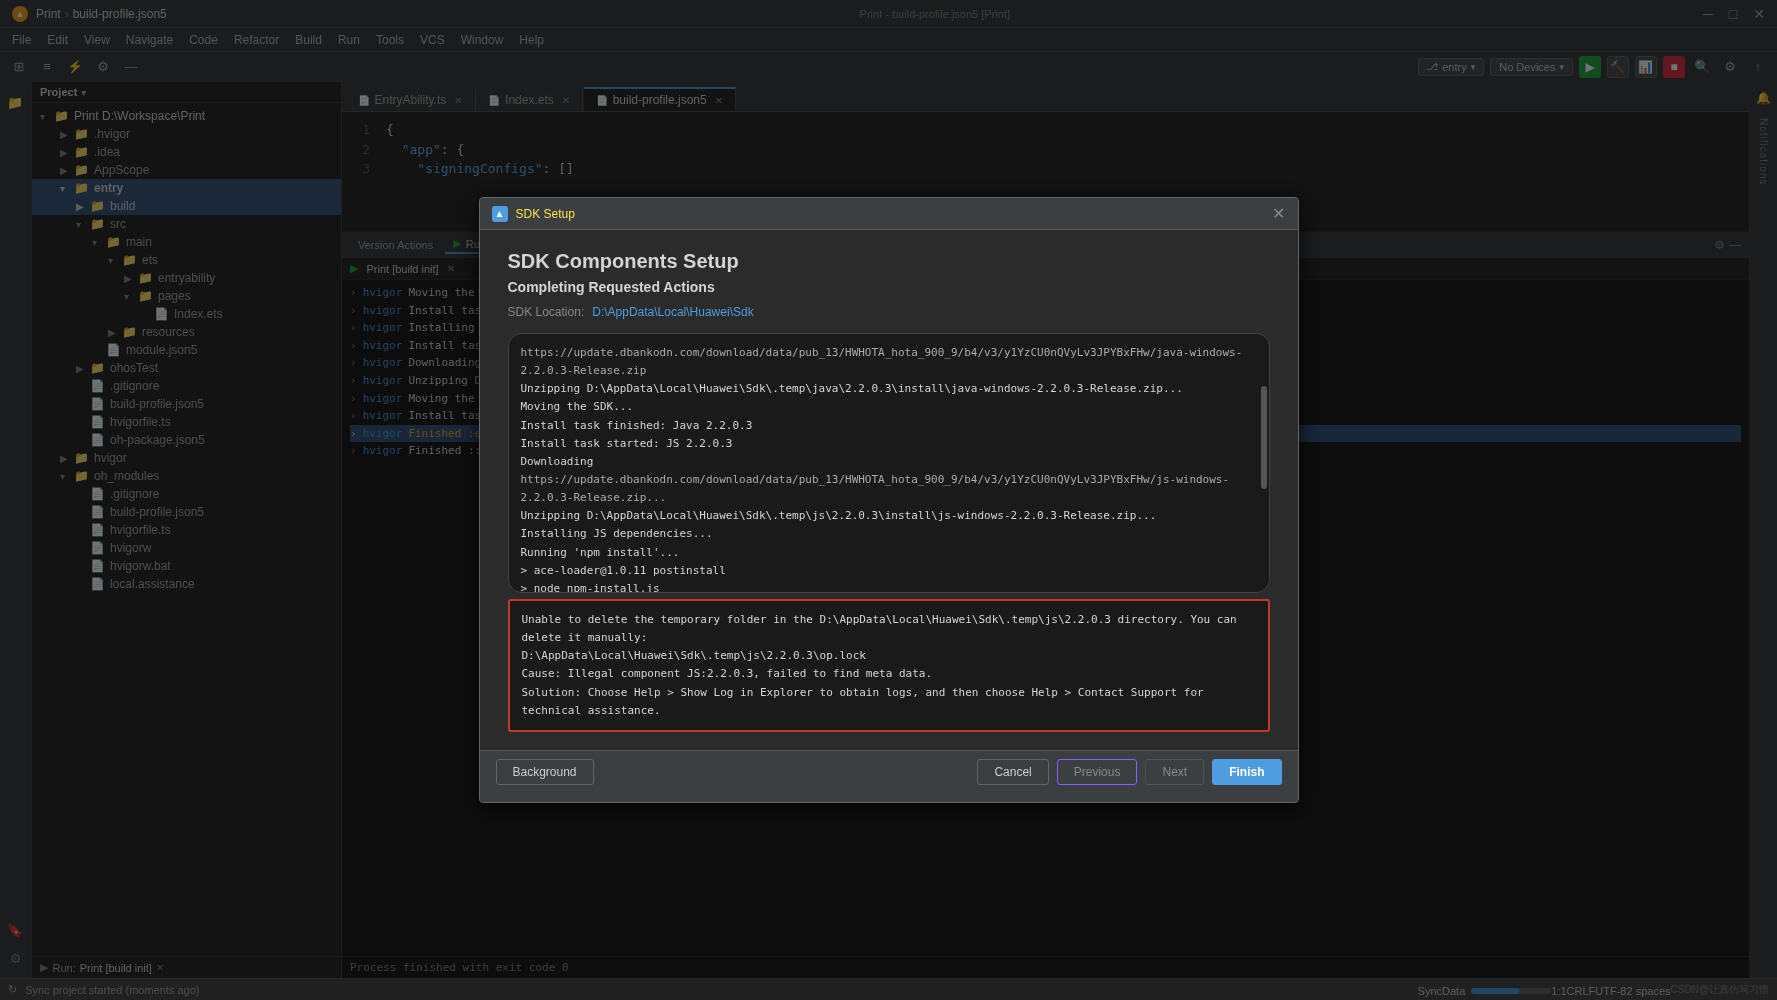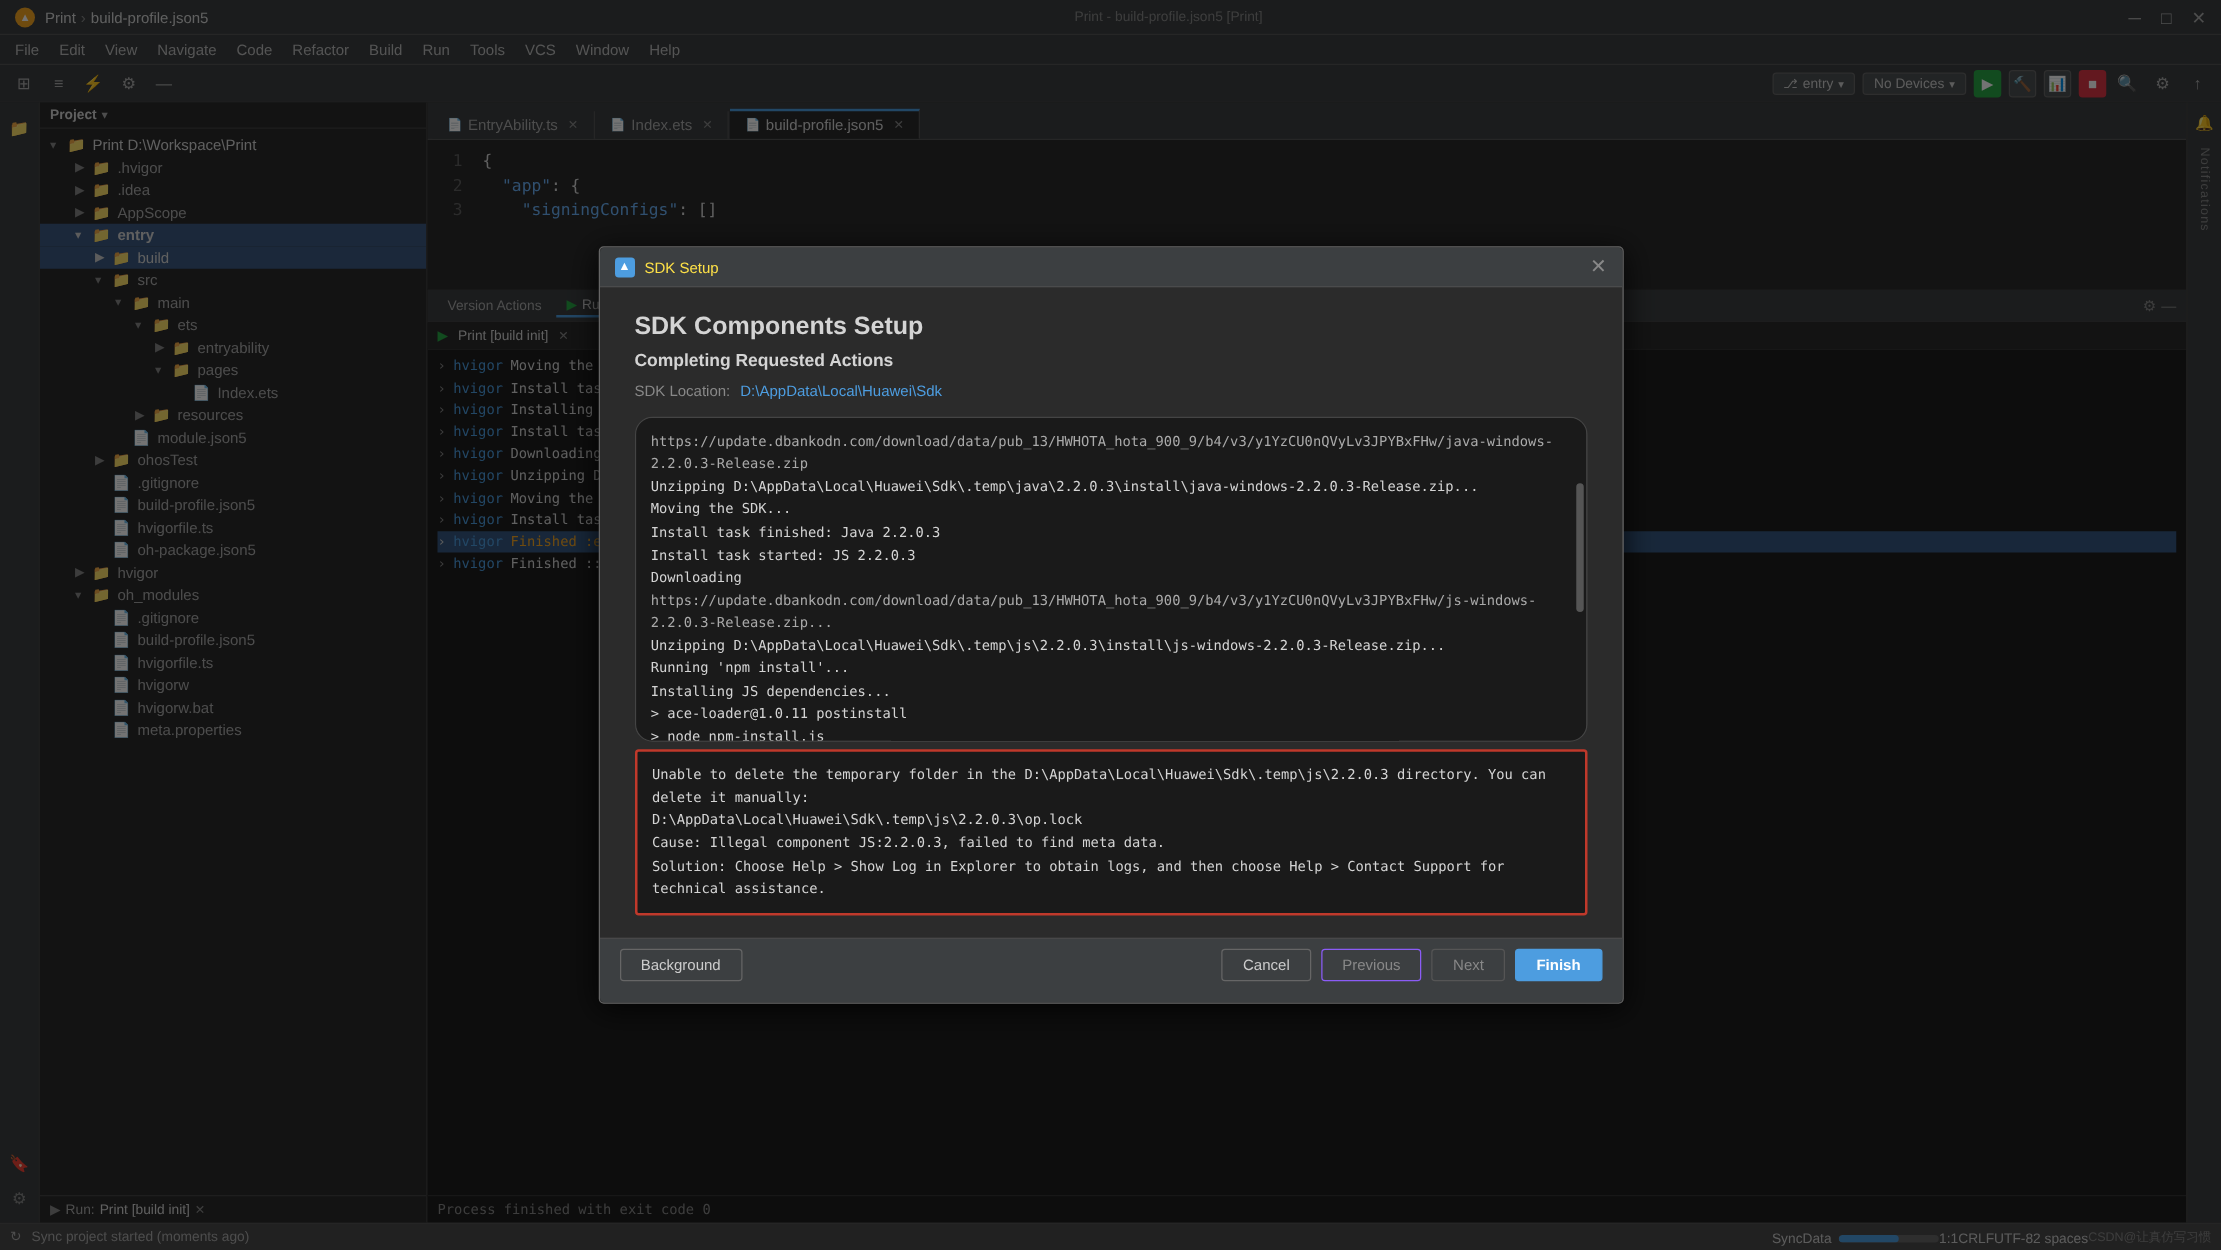--- a/index.html
+++ b/index.html
@@ -235,21 +235,21 @@
 
       <div style="padding:2px 8px 2px 44px;display:flex;align-items:center;gap:2px;font-size:12px;cursor:pointer;">
         <span style="width:12px;"></span>
         <span style="color:#aaa;margin-right:3px;">📄</span>
         <span style="color:#aaa;">hvigorw.bat</span>
       </div>
 
       <div style="padding:2px 8px 2px 44px;display:flex;align-items:center;gap:2px;font-size:12px;cursor:pointer;">
         <span style="width:12px;"></span>
         <span style="color:#aaa;margin-right:3px;">📄</span>
-        <span style="color:#aaa;">meta.properties</span>
+        <span style="color:#aaa;">local.assistance</span>
       </div>
     </div>
 
     <div style="border-top:1px solid #444;padding:4px 8px;font-size:11px;color:#888;">
       <div style="display:flex;align-items:center;gap:4px;">
         <span>▶</span>
         <span style="color:#aaa;">Run:</span>
         <span style="color:#d4d4d4;cursor:pointer;">Print [build init]</span>
         <span style="color:#888;cursor:pointer;font-size:10px;">✕</span>
       </div>
@@ -429,22 +429,22 @@
 
       <div style="background:#1a1a1a;border:1px solid #444;border-radius:14px;padding:10px 12px;font-family:'Consolas',monospace;font-size:11px;line-height:1.65;color:#d4d4d4;max-height:260px;overflow-y:auto;position:relative;">
         <span style="display:block;color:#aaa;">https://update.dbankodn.com/download/data/pub_13/HWHOTA_hota_900_9/b4/v3/y1YzCU0nQVyLv3JPYBxFHw/java-windows-2.2.0.3-Release.zip</span>
         <span style="display:block;">Unzipping D:\AppData\Local\Huawei\Sdk\.temp\java\2.2.0.3\install\java-windows-2.2.0.3-Release.zip...</span>
         <span style="display:block;">Moving the SDK...</span>
         <span style="display:block;">Install task finished: Java 2.2.0.3</span>
         <span style="display:block;">Install task started: JS 2.2.0.3</span>
         <span style="display:block;">Downloading</span>
         <span style="display:block;color:#aaa;">https://update.dbankodn.com/download/data/pub_13/HWHOTA_hota_900_9/b4/v3/y1YzCU0nQVyLv3JPYBxFHw/js-windows-2.2.0.3-Release.zip...</span>
         <span style="display:block;">Unzipping D:\AppData\Local\Huawei\Sdk\.temp\js\2.2.0.3\install\js-windows-2.2.0.3-Release.zip...</span>
+        <span style="display:block;">Installing JS dependencies...</span>
         <span style="display:block;">Running 'npm install'...</span>
-        <span style="display:block;">Installing JS dependencies...</span>
         <span style="display:block;">&gt; ace-loader@1.0.11 postinstall</span>
         <span style="display:block;">&gt; node npm-install.js</span>
 
         <div style="position:absolute;right:2px;top:20%;width:6px;height:40%;background:#555;border-radius:3px;"></div>
       </div>
 
       <div style="border:2px solid #c0392b;border-radius:3px;padding:10px 12px;margin-top:6px;background:#1a1a1a;font-family:'Consolas',monospace;font-size:11px;line-height:1.65;">
         <span style="display:block;color:#d4d4d4;">Unable to delete the temporary folder in the D:\AppData\Local\Huawei\Sdk\.temp\js\2.2.0.3 directory. You can delete it manually:</span>
         <span style="display:block;color:#d4d4d4;">D:\AppData\Local\Huawei\Sdk\.temp\js\2.2.0.3\op.lock</span>
         <span style="display:block;color:#d4d4d4;">Cause: Illegal component JS:2.2.0.3, failed to find meta data.</span>

